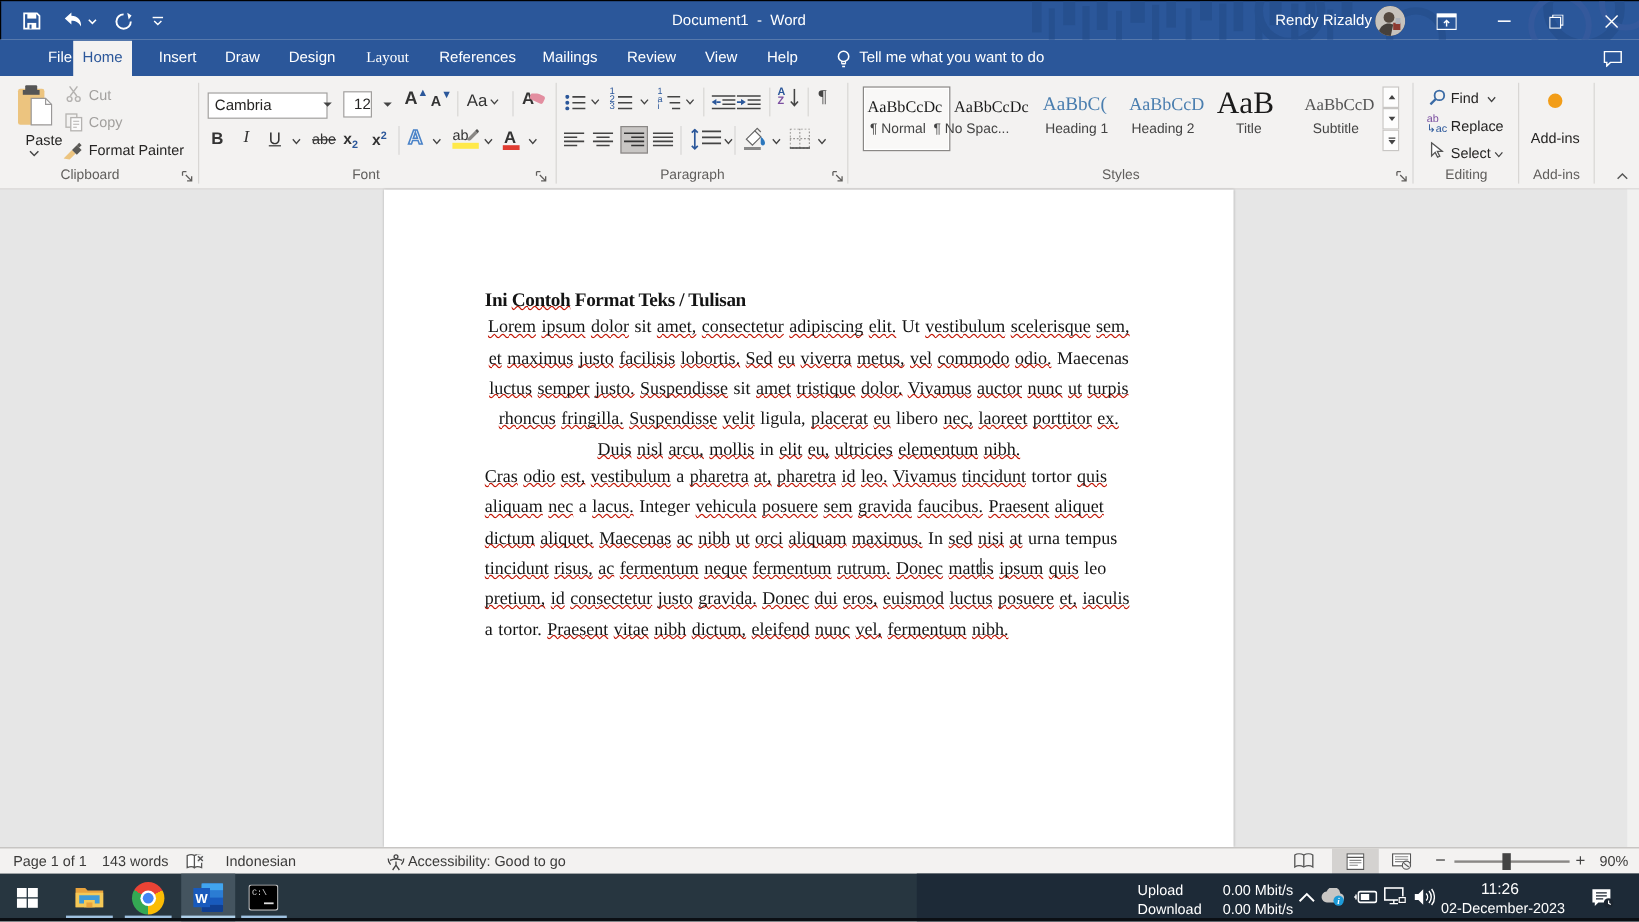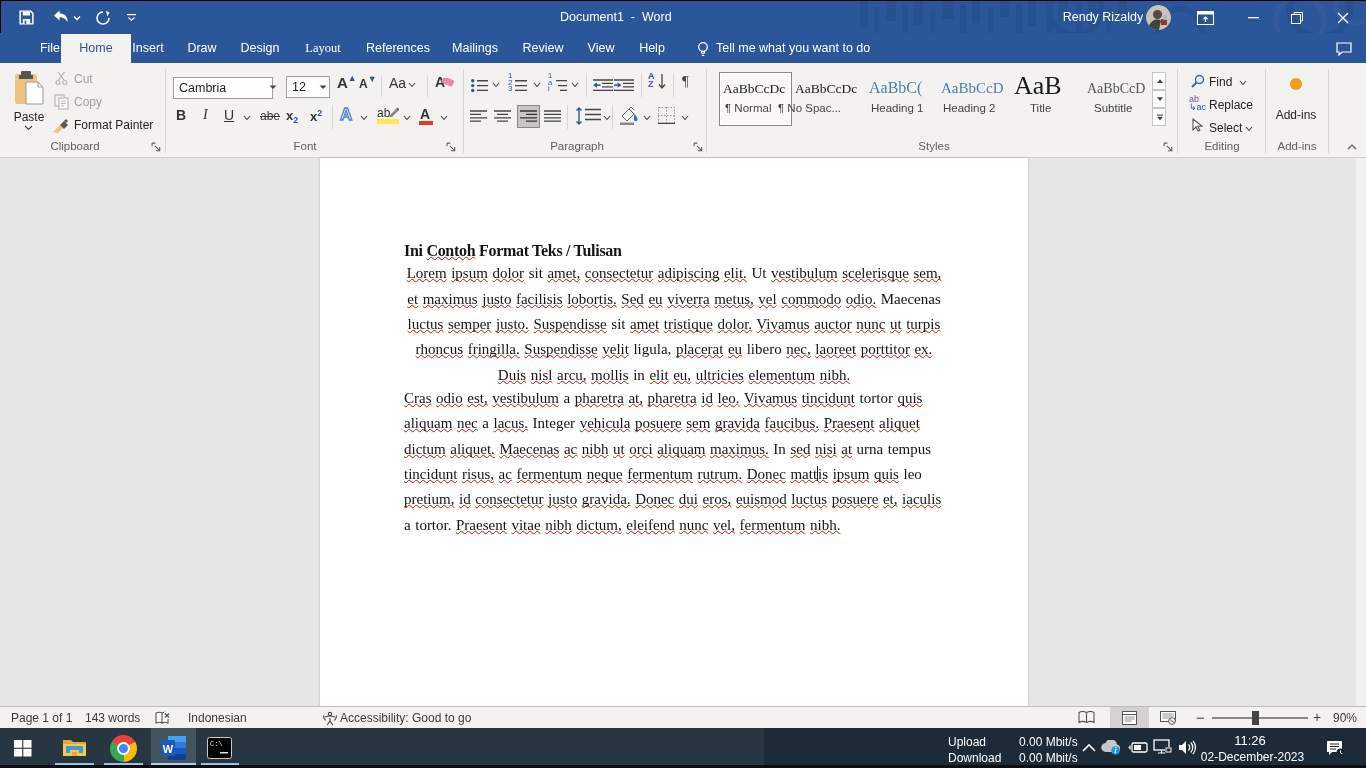--- a/index.html
+++ b/index.html
@@ -142,21 +142,21 @@
       </div>
   <div class="wbtn" style="left:1320px;width:46px">
         <svg width="12" height="12" viewBox="0 0 12 12">
           <path d="M1 1 11 11M11 1 1 11" stroke="#fff" stroke-width="1.2"></path>
         </svg>
       </div>
 </div>
 
 <div id="tabrow">
   <div class="tab" style="left:12px;width:36px;margin-left:20px;">File</div>
-  <div class="tab" id="tab-home" style="left:61px;width:70px;">Home</div>
+  <div class="tab" id="tab-home" style="left:61px;width:49px;">Home</div>
   <div class="tab" style="left:124px;width:48px;">Insert</div>
   <div class="tab" style="left:180px;width:44px;">Draw</div>
   <div class="tab" style="left:233px;width:54px;">Design</div>
   <div class="tab" style="left:296px;width:54px;font-family:Liberation Serif, serif;">Layout</div>
   <div class="tab" style="left:359px;width:78px;">References</div>
   <div class="tab" style="left:444px;width:62px;">Mailings</div>
   <div class="tab" style="left:514px;width:58px;">Review</div>
   <div class="tab" style="left:580px;width:42px;">View</div>
   <div class="tab" style="left:631px;width:42px;">Help</div>
   <svg class="abs" style="left:695px;top:8px" width="16" height="18" viewBox="0 0 16 18">
@@ -203,21 +203,21 @@
         <path d="M3.5 3.5 8 8M8 4.5V8H4.5" stroke="#605e5c" fill="none"></path>
       </svg>
 
   <svg class="abs" style="left:14px;top:5px" width="30" height="40" viewBox="0 0 30 40">
     <rect x="1" y="4" width="22" height="30" rx="2" fill="#ecc47f"></rect>
     <rect x="7" y="1" width="10" height="7" rx="1" fill="#555"></rect>
     <rect x="5" y="5" width="14" height="4" fill="#555"></rect>
     <path d="M12 12h12l5 5v17H12z" fill="#fff" stroke="#9a9898" stroke-width="1"></path>
     <path d="M24 12v5h5" fill="none" stroke="#9a9898" stroke-width="1"></path>
   </svg>
-  <div class="abs ribbon-lbl" style="left:6px;top:45px;width:46px;text-align:center">Paste</div>
+  <div class="abs ribbon-lbl" style="left:6px;top:45px;width:46px;text-align:right">Paste</div>
   <svg class="abs" style="left:24px;top:60px" width="9" height="6" viewBox="0 0 9 6">
         <path d="M1 1 4.5 4.5 8 1" fill="none" stroke="#444" stroke-width="1.2"></path>
       </svg>
   <svg class="abs" style="left:55px;top:6px" width="15" height="15" viewBox="0 0 15 15">
         <g stroke="#b5b3b1" fill="none" stroke-width="1.2">
           <path d="M3 1l6 8M9.5 1l-6 8"></path>
           <circle cx="3" cy="11.5" r="2"></circle>
           <circle cx="9.8" cy="11.5" r="2"></circle>
         </g>
       </svg>
@@ -234,21 +234,21 @@
         <path d="M1 15 8 8l3 3-5 5z" fill="#ecc47f"></path>
         <path d="M8 8l4-4 4 4-4 4z" fill="#595855"></path>
         <path d="M12 4l2-2 2 2-2 2z" fill="#595855"></path>
       </svg>
   <div class="abs ribbon-lbl" style="left:74px;top:53px">Format Painter</div>
 
   <div class="combo" style="left:173px;top:12px;width:100px;">Cambria</div>
   <svg class="abs" style="left:269px;top:20px" width="8" height="5" viewBox="0 0 8 5">
         <path d="M0.5 0.5 4 4 7.5 0.5" fill="#444"></path>
       </svg>
-  <div class="combo" style="left:286px;top:11px;width:44px;">12</div>
+  <div class="combo" style="left:286px;top:11px;width:24px;text-align:right;">12</div>
   <svg class="abs" style="left:319px;top:20px" width="8" height="5" viewBox="0 0 8 5">
         <path d="M0.5 0.5 4 4 7.5 0.5" fill="#444"></path>
       </svg>
   <div class="abs" style="left:337px;top:9px;font-size:15px;color:#333;font-weight:bold;">A<span style="font-size:9px;color:#2b579a;position:relative;top:-7px;">▲</span></div>
   <div class="abs" style="left:359px;top:12px;font-size:12px;color:#333;font-weight:bold;">A<span style="font-size:9px;color:#2b579a;position:relative;top:-6px;">▼</span></div>
   <div class="gsep" style="left:381px;top:11px;height:21px"></div>
       <div class="abs" style="left:389px;top:10px;font-size:14px;color:#333;">Aa</div>
   <svg class="abs" style="left:408px;top:17px" width="8" height="6" viewBox="0 0 8 6">
         <path d="M1 1 4 4.5 7 1" fill="none" stroke="#444" stroke-width="1.1"></path>
       </svg>

